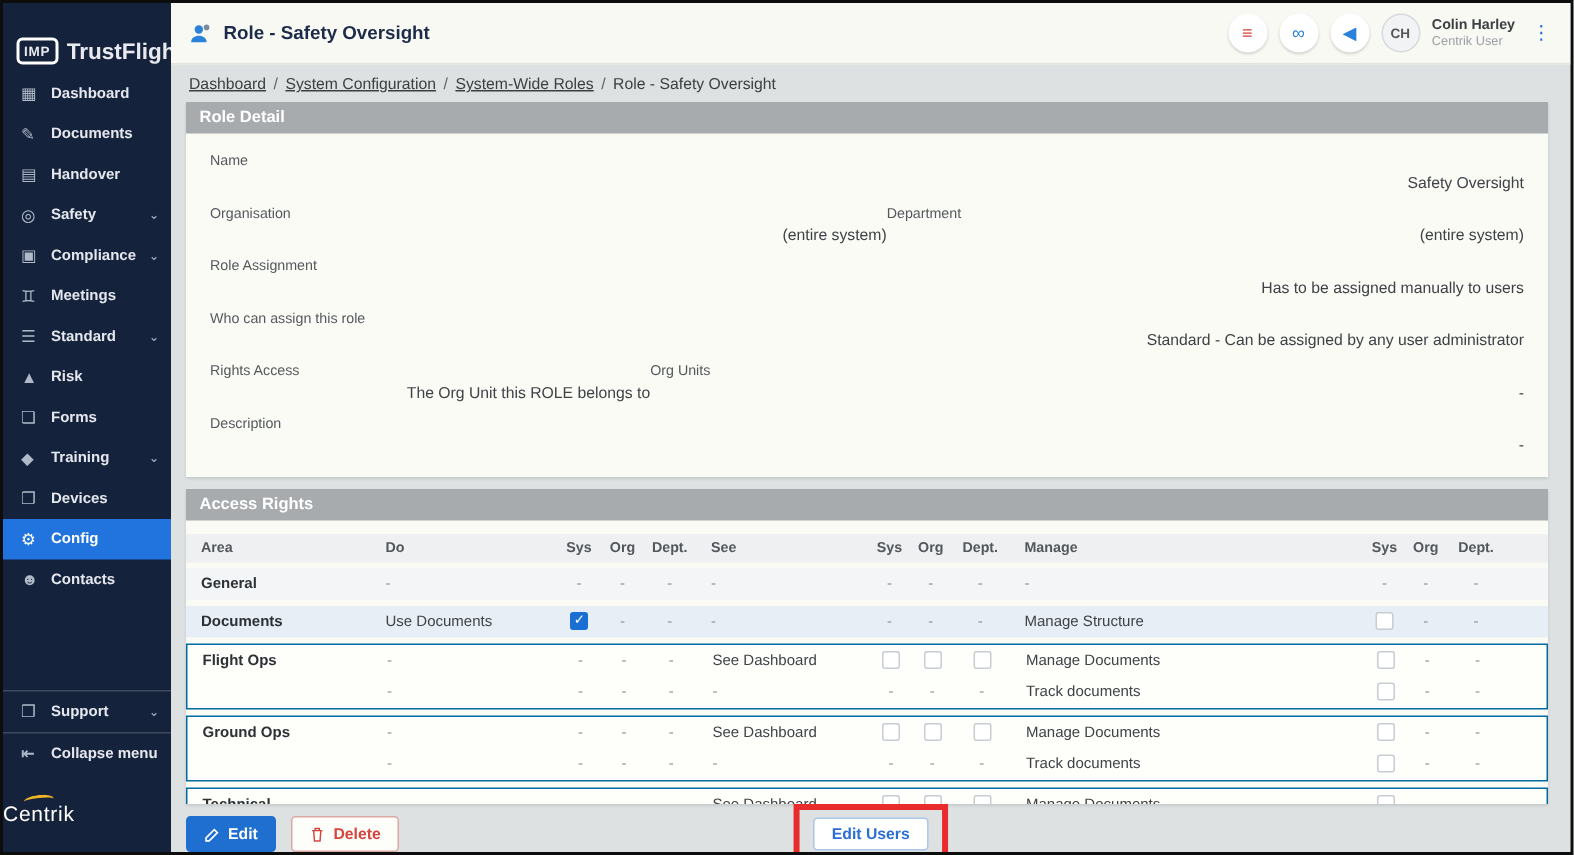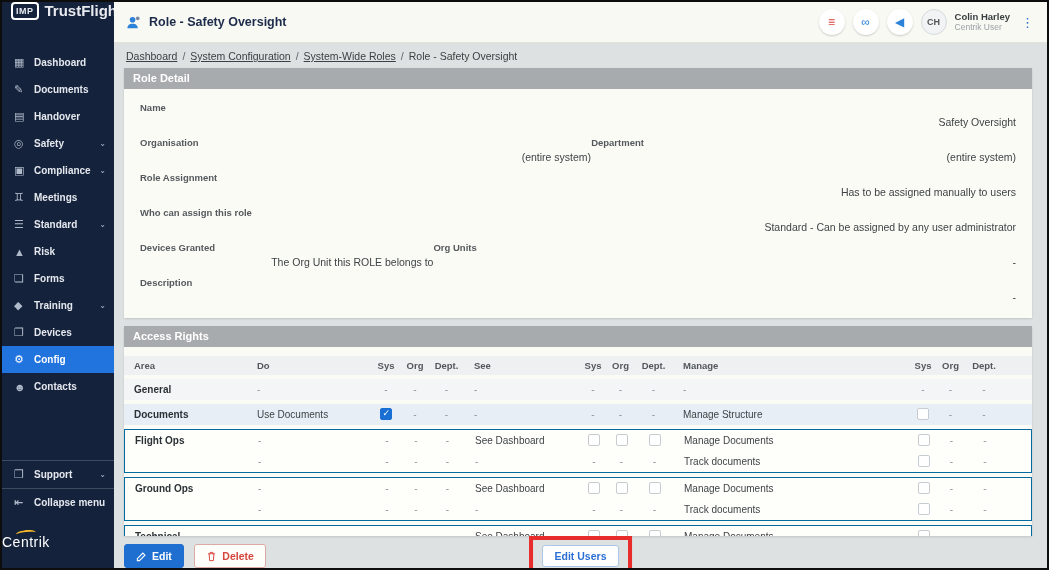--- a/index.html
+++ b/index.html
@@ -1,21 +1,21 @@
 <!DOCTYPE html>
 <html><head>
 <meta charset="utf-8">
 <style>
   * { margin:0; padding:0; box-sizing:border-box; }
   body { font-family:"Liberation Sans","DejaVu Sans",sans-serif; background:#444; }
   #frame { width:1049px; height:570px; border:2px solid #0d0d0d; background:#dde1e1; display:flex; overflow:hidden; }
 
   
   .sidebar { width:112px; background:#15223b; color:#e8eaf0; display:flex; flex-direction:column; flex-shrink:0; }
-  .brand { height:41px; display:flex; align-items:flex-start; padding-left:9px; gap:6px; }
+  .brand { height:41px; display:flex; align-items:flex-end; padding-left:9px; gap:6px; }
   .brand-badge { border:2px solid #fff; border-radius:4px; font-size:9px; font-weight:bold; padding:2px 3px; letter-spacing:.5px; }
   .brand-name { font-size:15px; font-weight:bold; }
   .nav { flex:1; padding-top:6px; }
   .side-item { display:flex; align-items:center; height:27px; padding:0 8px 0 12px; font-size:10px; font-weight:bold; cursor:pointer; color:#e4e8ee; }
   .side-item .glyph { width:20px; font-size:11px; color:#aeb9c9; flex-shrink:0; }
   .side-item .lbl { flex:1; }
   .side-item .chev { font-size:8px; color:#9aa6b8; }
   .side-item.active { background:#2173dd; color:#fff; }
   .side-item.active .glyph { color:#fff; }
   .side-bottom { border-top:1px solid rgba(255,255,255,.18); }
@@ -45,21 +45,21 @@
 
   .card { background:#fbfbf5; margin:0 15px 0 10px; box-shadow:0 1px 2px rgba(0,0,0,.12); }
   .section-bar { background:#a8abae; color:#fff; font-size:11px; font-weight:bold; height:21px; line-height:21px; padding-left:9px; }
 
   
   .rd-body { padding:13px 16px 6px 16px; }
   .rd-row { display:flex; margin-bottom:9px; }
   .rd-col { flex:1; }
   .rd-row.half .rd-col:first-child { flex:0 0 51.5%; }
   .rd-row.third .rd-col:first-child { flex:0 0 33.5%; }
-  .rd-label { font-size:9.5px; font-weight:bold; color:#55595e; margin-bottom:3px; }
+  .rd-label { font-size:9.5px; font-weight:normal; color:#55595e; margin-bottom:3px; }
   .rd-value { font-size:10.5px; color:#3f4347;text-align:right; }
 
   
   .ar-card { height:219px; overflow:hidden; }
   .ar-body { padding:9px 0; }
   .arow { display:grid; grid-template-columns:123px 124px 30px 28px 35px 115px 28px 27px 39px 236px 28px 27px 40px; align-items:center; min-height:21px; }
   .ar-head { background:#eef0f1; font-size:9.5px; font-weight:bold; color:#53575c; min-height:19px; }
   .ar-head .hc { padding-left:10px; }
   .ar-head .hc.center { padding:0; text-align:center; }
   .group { margin-top:4px; }
@@ -221,21 +221,21 @@
             </div>
           </div>
           <div class="rd-row single">
             <div class="rd-col">
               <div class="rd-label">Who can assign this role</div>
               <div class="rd-value">Standard - Can be assigned by any user administrator</div>
             </div>
           </div>
           <div class="rd-row third">
             <div class="rd-col">
-              <div class="rd-label">Devices Granted</div>
+              <div class="rd-label">Rights Access</div>
               <div class="rd-value">The Org Unit this ROLE belongs to</div>
             </div>
             <div class="rd-col">
               <div class="rd-label">Org Units</div>
               <div class="rd-value">-</div>
             </div>
           </div>
           <div class="rd-row single">
             <div class="rd-col">
               <div class="rd-label">Description</div>

